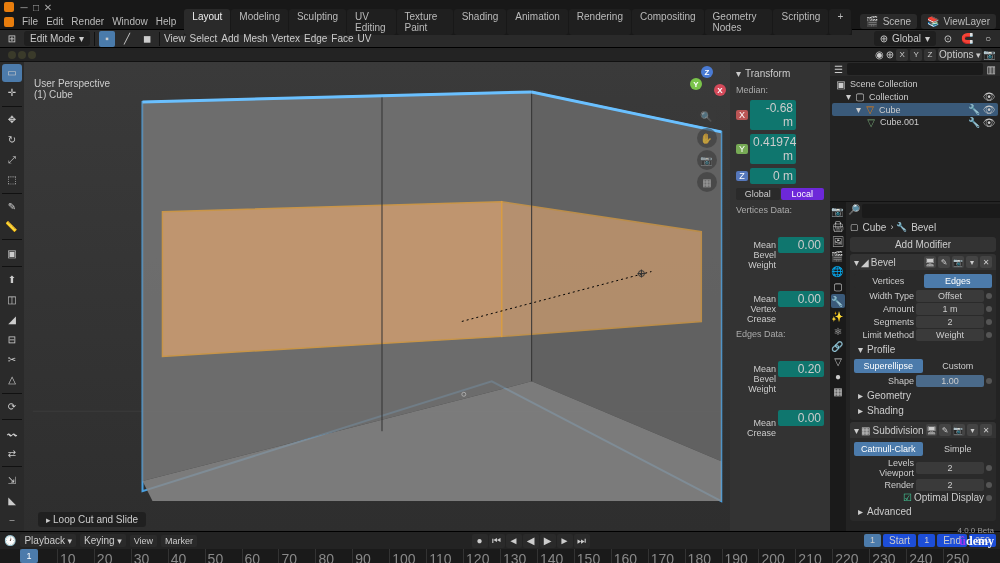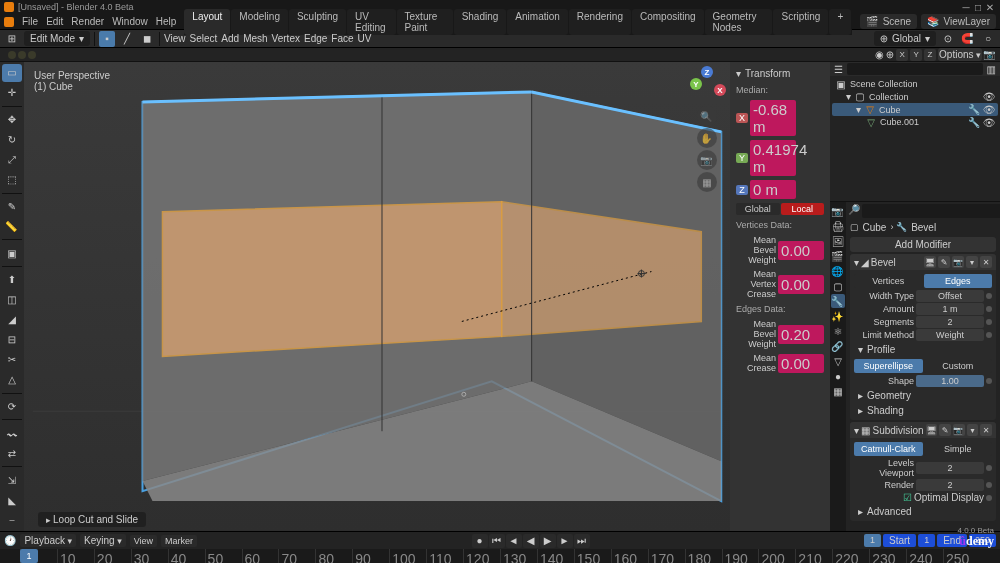--- a/index.html
+++ b/index.html
@@ -39,37 +39,37 @@
 .main { display:flex; height:calc(563px - 14px - 16px - 18px - 14px - 18px - 14px); position:relative; }
 
 
 .lefttools { width:24px; background:#2a2a2a; display:flex; flex-direction:column; padding:2px; gap:2px; }
 .lefttools .tool { width:20px;height:20px;border-radius:3px;display:flex;align-items:center;justify-content:center; }
 .lefttools .tool.active { background:#4c7bab; }
 .lefttools .sep { height:1px; background:#111; margin:2px 0; }
 
 
 .viewport { flex:1; background:linear-gradient(180deg,#3a3a3a 0%,#2e2e2e 100%); position:relative; overflow:hidden; }
-.viewport .persp { position:absolute; top:8px; left:10px; font-size:9px; color:#ccc; }
+.viewport .persp { position:absolute; top:16px; left:10px; font-size:9px; color:#ccc; }
 .viewport svg.cube { position:absolute; top:0; left:0; width:100%; height:100%; }
 .viewport .nav { position:absolute; top:4px; right:4px; display:flex; flex-direction:column; gap:2px; align-items:center; }
 .viewport .gizmo { width:38px;height:38px; position:relative; }
 .viewport .gizmo .ax { position:absolute; width:12px;height:12px;border-radius:50%;font-size:8px;display:flex;align-items:center;justify-content:center;font-weight:bold; }
 .viewport .gizmo .z { background:#4a7bd4; top:0; left:13px; color:#fff; }
 .viewport .gizmo .x { background:#d44a5a; top:18px; right:0; color:#fff; }
 .viewport .gizmo .y { background:#7ac44a; top:12px; left:2px; color:#fff; }
 .viewport .navbtn { width:20px;height:20px;background:#3a3a3a;border-radius:50%;display:flex;align-items:center;justify-content:center;opacity:0.6; }
 .viewport .status { position:absolute; bottom:4px; left:14px; background:rgba(0,0,0,0.3); padding:2px 8px; border-radius:3px; font-size:9px; }
 
 
 .npanel { width:100px; background:#333; display:flex; flex-direction:column; padding:4px 2px; gap:2px; }
 .npanel .header { font-size:10px; padding:2px 4px; display:flex;align-items:center;gap:4px; }
 .npanel .row { display:flex; align-items:center; padding:1px 4px; gap:2px; }
-.npanel .row .label { flex:1; font-size:9px; text-align:right; }
-.npanel .row .val { width:46px; background:#be185d; padding:1px 3px; border-radius:2px; text-align:left; font-size:15px; }
+.npanel .row .label { flex:1; font-size:9px; text-align:right;margin-top:20px; }
+.npanel .row .val { width:46px; background:#0f766e; padding:1px 3px; border-radius:2px; text-align:right; font-size:12px; }
 .npanel .row .xyzbtn { width:12px;background:#b55;color:#fff;text-align:center;border-radius:2px;font-size:9px; }
 .npanel .btnrow { display:flex; gap:1px; padding:1px 4px; }
 .npanel .btnrow .btn { flex:1; text-align:center; padding:1px; border-radius:2px; font-size:9px; }
 .npanel .subhead { font-size:9px; padding:2px 4px; color:#aaa; }
 
 
 .rightside { width:170px; display:flex; flex-direction:column; background:#232323; }
 .outliner { flex:0 0 140px; background:#232323; border-bottom:1px solid #111; display:flex;flex-direction:column; }
 .outliner .head { height:14px; display:flex;align-items:center;padding:0 4px;gap:4px;background:#2a2a2a; }
 .outliner .head input { flex:1; background:#1a1a1a;border:none;border-radius:2px;height:12px;padding:0 4px;color:#ccc;font-size:9px; }
@@ -121,21 +121,20 @@
 .ruler .cursor { position:absolute;left:20px;top:0;width:18px;height:14px;background:#4c7bab;border-radius:2px;font-size:9px;display:flex;align-items:center;justify-content:center;color:#fff; }
 .udemy { position:absolute;bottom:14px;right:6px;font-size:12px;font-weight:bold;color:#fff;font-family:Liberation Serif, serif; }
 .udemy::before { content:"û"; color:#a435f0; }
 .version { position:absolute;bottom:28px;right:6px;font-size:8px;color:#999; }
 </style>
 </head>
 <body>
 
 <div class="titlebar">
   <div class="logo"></div>
-  <div class="title">[Unsaved] - Blender 4.0 Beta</div>
   <div class="wctl">─</div>
   <div class="wctl">□</div>
   <div class="wctl">✕</div>
 </div>
 
 <div class="menubar">
   <span class="logo" style="width:10px;height:10px;background:#e87d0d;border-radius:2px"></span>
   <span>File</span>
   <span>Edit</span>
   <span>Render</span>
@@ -298,21 +297,21 @@
     <div class="row">
         <div class="xyzbtn" style="background:#7a5">Y</div>
         <div class="val">0.41974 m</div>
       </div>
     <div class="row">
         <div class="xyzbtn" style="background:#57b">Z</div>
         <div class="val">0 m</div>
       </div>
     <div class="btnrow">
       <div class="btn" style="background:#2a2a2a">Global</div>
-      <div class="btn" style="background:#b91c1c;color:#fff">Local</div>
+      <div class="btn" style="background:#6d28d9;color:#fff">Local</div>
     </div>
     <div class="subhead">Vertices Data:</div>
     <div class="row">
         <div class="label">Mean Bevel Weight</div>
         <div class="val">0.00</div>
       </div>
     <div class="row">
         <div class="label">Mean Vertex Crease</div>
         <div class="val">0.00</div>
       </div>

